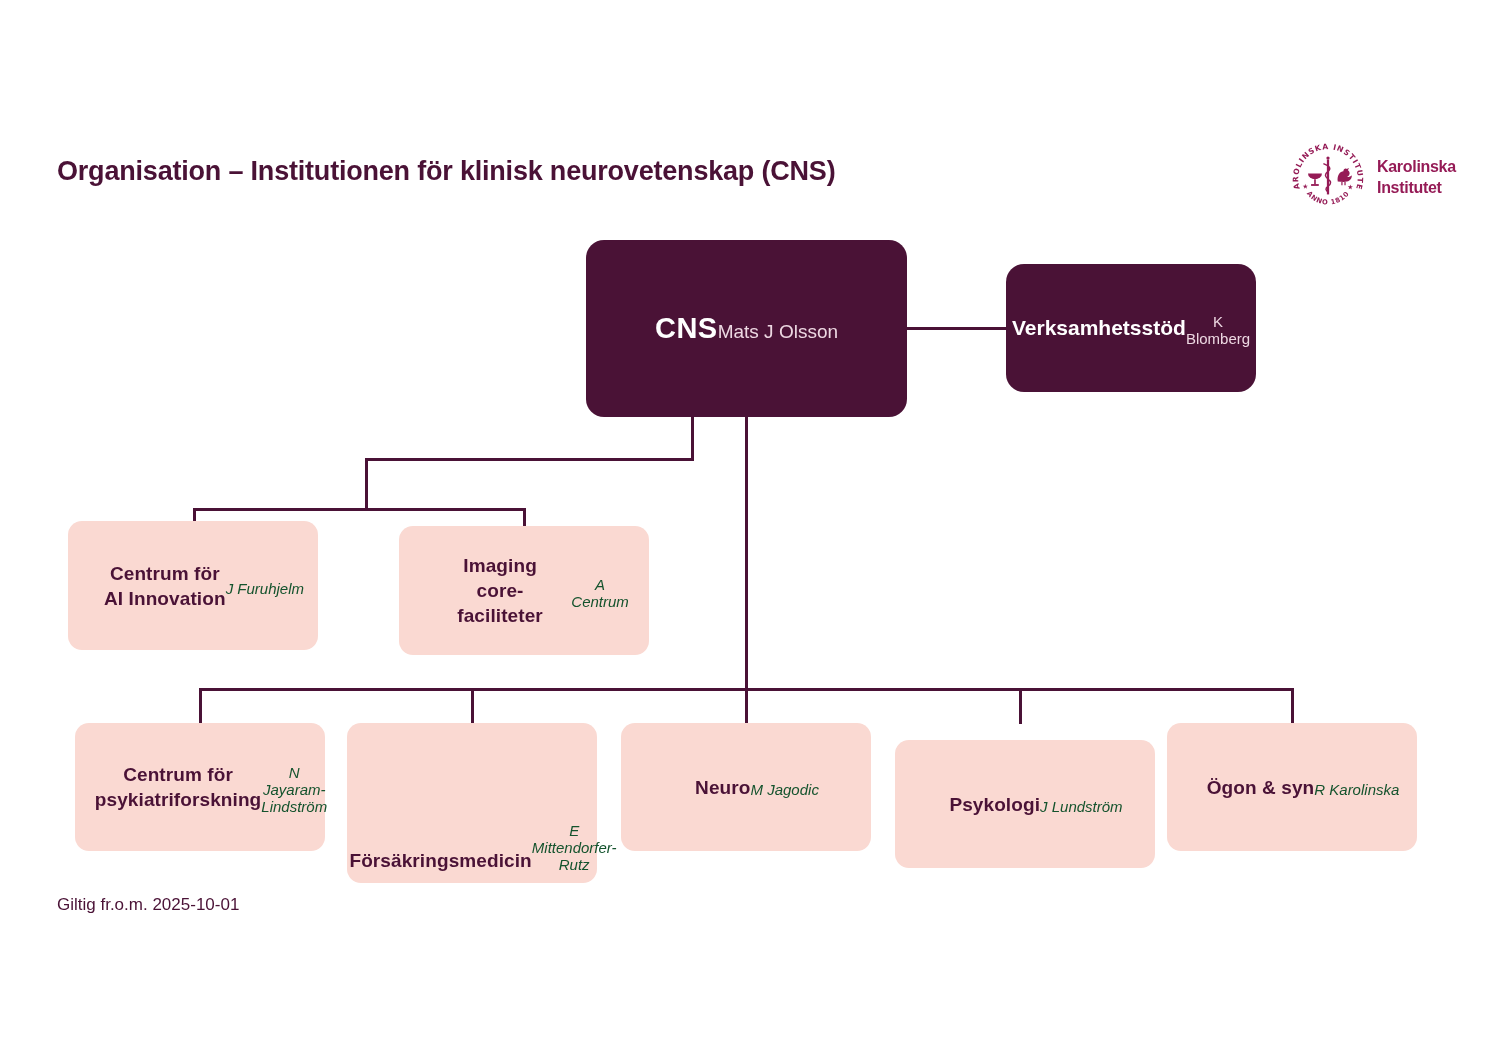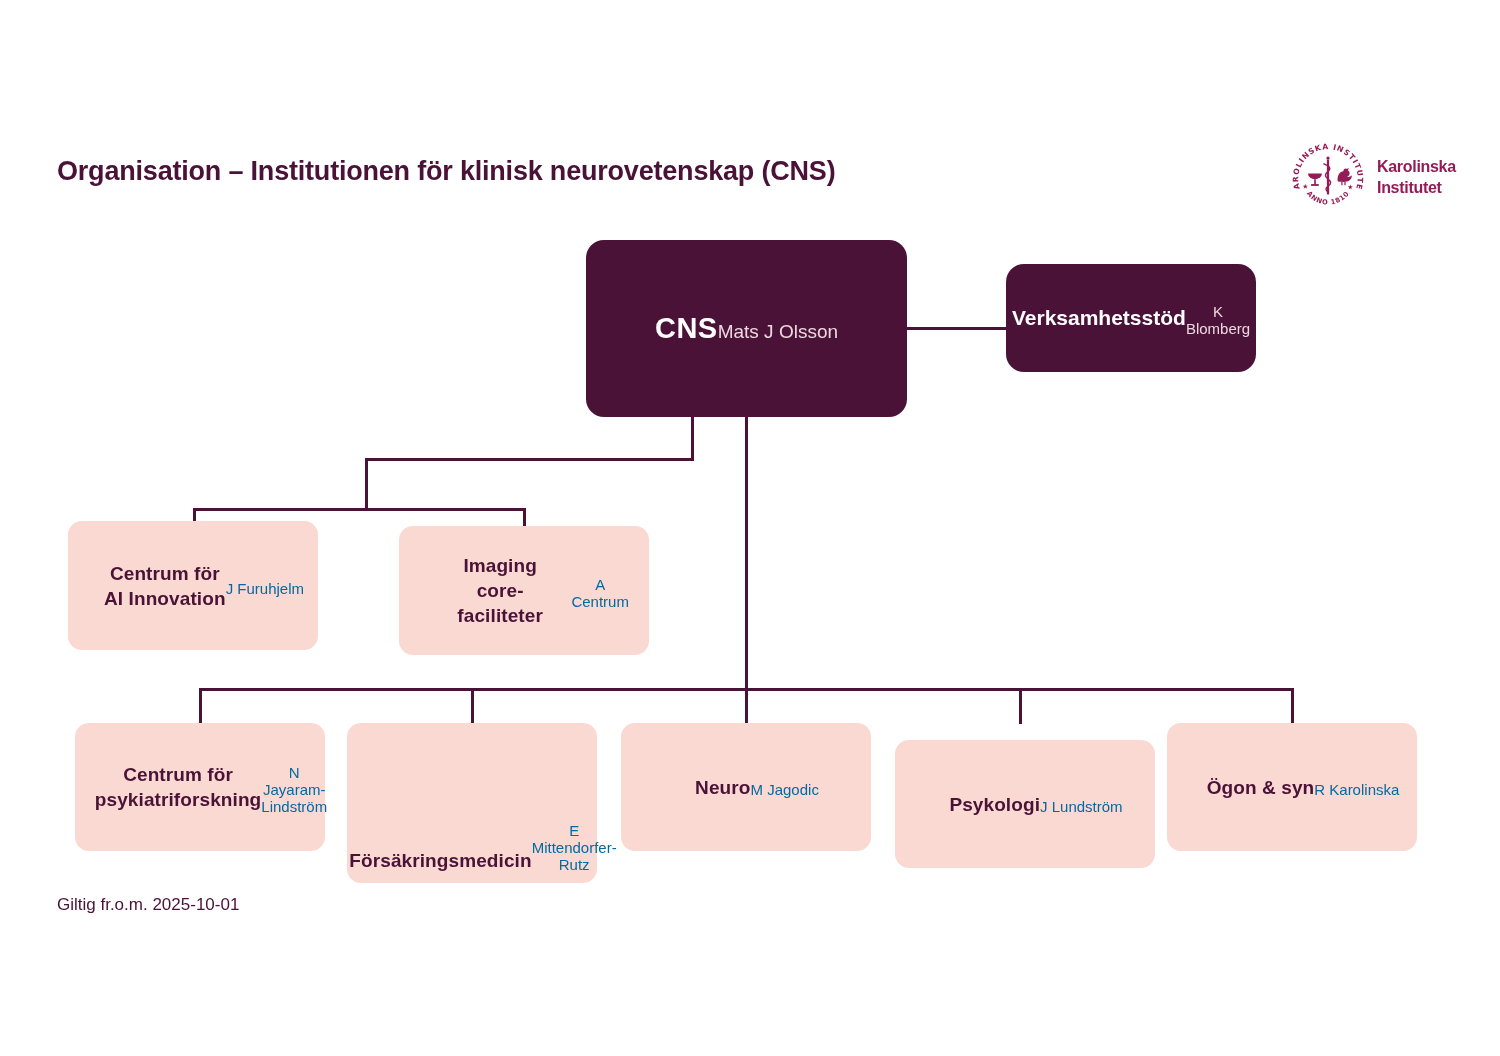--- a/index.html
+++ b/index.html
@@ -28,27 +28,27 @@
   
   .node{
     position:absolute;display:flex;justify-content:center;align-items:center;
     text-align:center;box-sizing:border-box;padding:10px 14px;
   }
   .node--dark{background:#4A1236;border-radius:18px;color:#ffffff;}
   .node--light{background:#FAD9D2;border-radius:14px;color:#4A1236;padding-left:36px;}
   .node-title{white-space:pre-line;font-weight:600;}
   .node--light .node-title{font-size:19px;line-height:25px;letter-spacing:0.1px;color:#4A1236;}
   .node-name{margin-top:5px;font-weight:400;}
-  .node--light .node-name{font-size:15px;color:#0369a1;}
+  .node--light .node-name{font-size:15px;color:#14532d;font-style:italic;}
   .node--dark .node-name{color:#EDD8E2;}
   
   .node-cns{left:586px;top:240px;width:321px;height:177px;}
   .node-cns .node-title{font-size:29px;letter-spacing:0.5px;font-weight:600;}
   .node-cns .node-name{font-size:19px;margin-top:7px;}
-  .node-verk{left:1006px;top:264px;width:250px;height:108px;}
+  .node-verk{left:1006px;top:264px;width:250px;height:128px;}
   .node-verk .node-title{font-size:21px;}
   .node-verk .node-name{font-size:15px;margin-top:4px;}
   .node-ai{left:68px;top:521px;width:250px;height:129px;}
   .node-imaging{left:399px;top:526px;width:250px;height:129px;}
   .node-psykiatri{left:75px;top:723px;width:250px;height:128px;}
   .node-forsakring{left:347px;top:723px;width:250px;height:160px;align-items:flex-end;}
   .node-neuro{left:621px;top:723px;width:250px;height:128px;}
   .node-psykologi{left:895px;top:740px;width:260px;height:128px;}
   .node-ogon{left:1167px;top:723px;width:250px;height:128px;}
   

